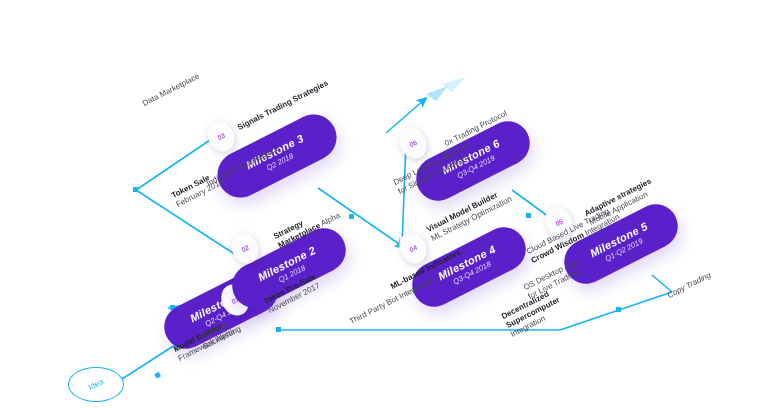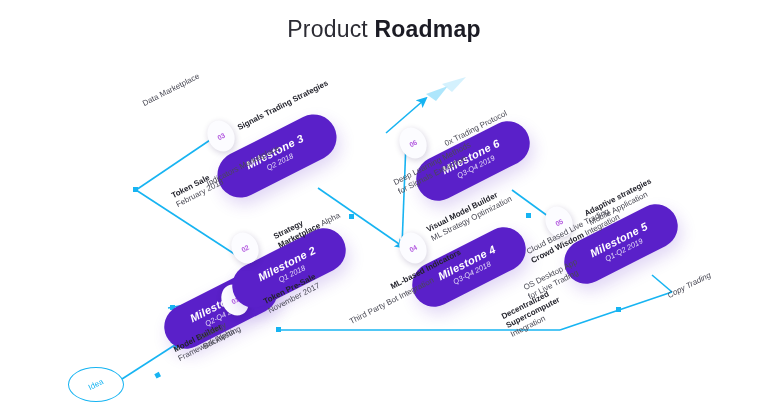--- a/index.html
+++ b/index.html
@@ -53,24 +53,20 @@
     display:flex;align-items:center;justify-content:center;
     color:#17b4f2;font-size:8px;
   }
   .idea span{transform:rotate(-27deg);display:block;}
 </style>
 </head>
 <body>
 
 <div id="stage">
 
-  <div class="title">
-    <span>Product</span>
-    <b>Roadmap</b>
-  </div>
 
   <svg id="wires" viewBox="0 0 768 408">
     <defs>
       <marker id="ah" markerWidth="7" markerHeight="7" refX="4" refY="3.2" orient="auto">
         <path d="M0,0 L7,3.2 L0,6.4 L1.6,3.2 Z" fill="#17b4f2"></path>
       </marker>
     </defs>
     <g stroke="#17b4f2" stroke-width="1.6" fill="none">
 
       <line x1="122" y1="379" x2="178" y2="343" marker-end="url(#ah)"></line>

